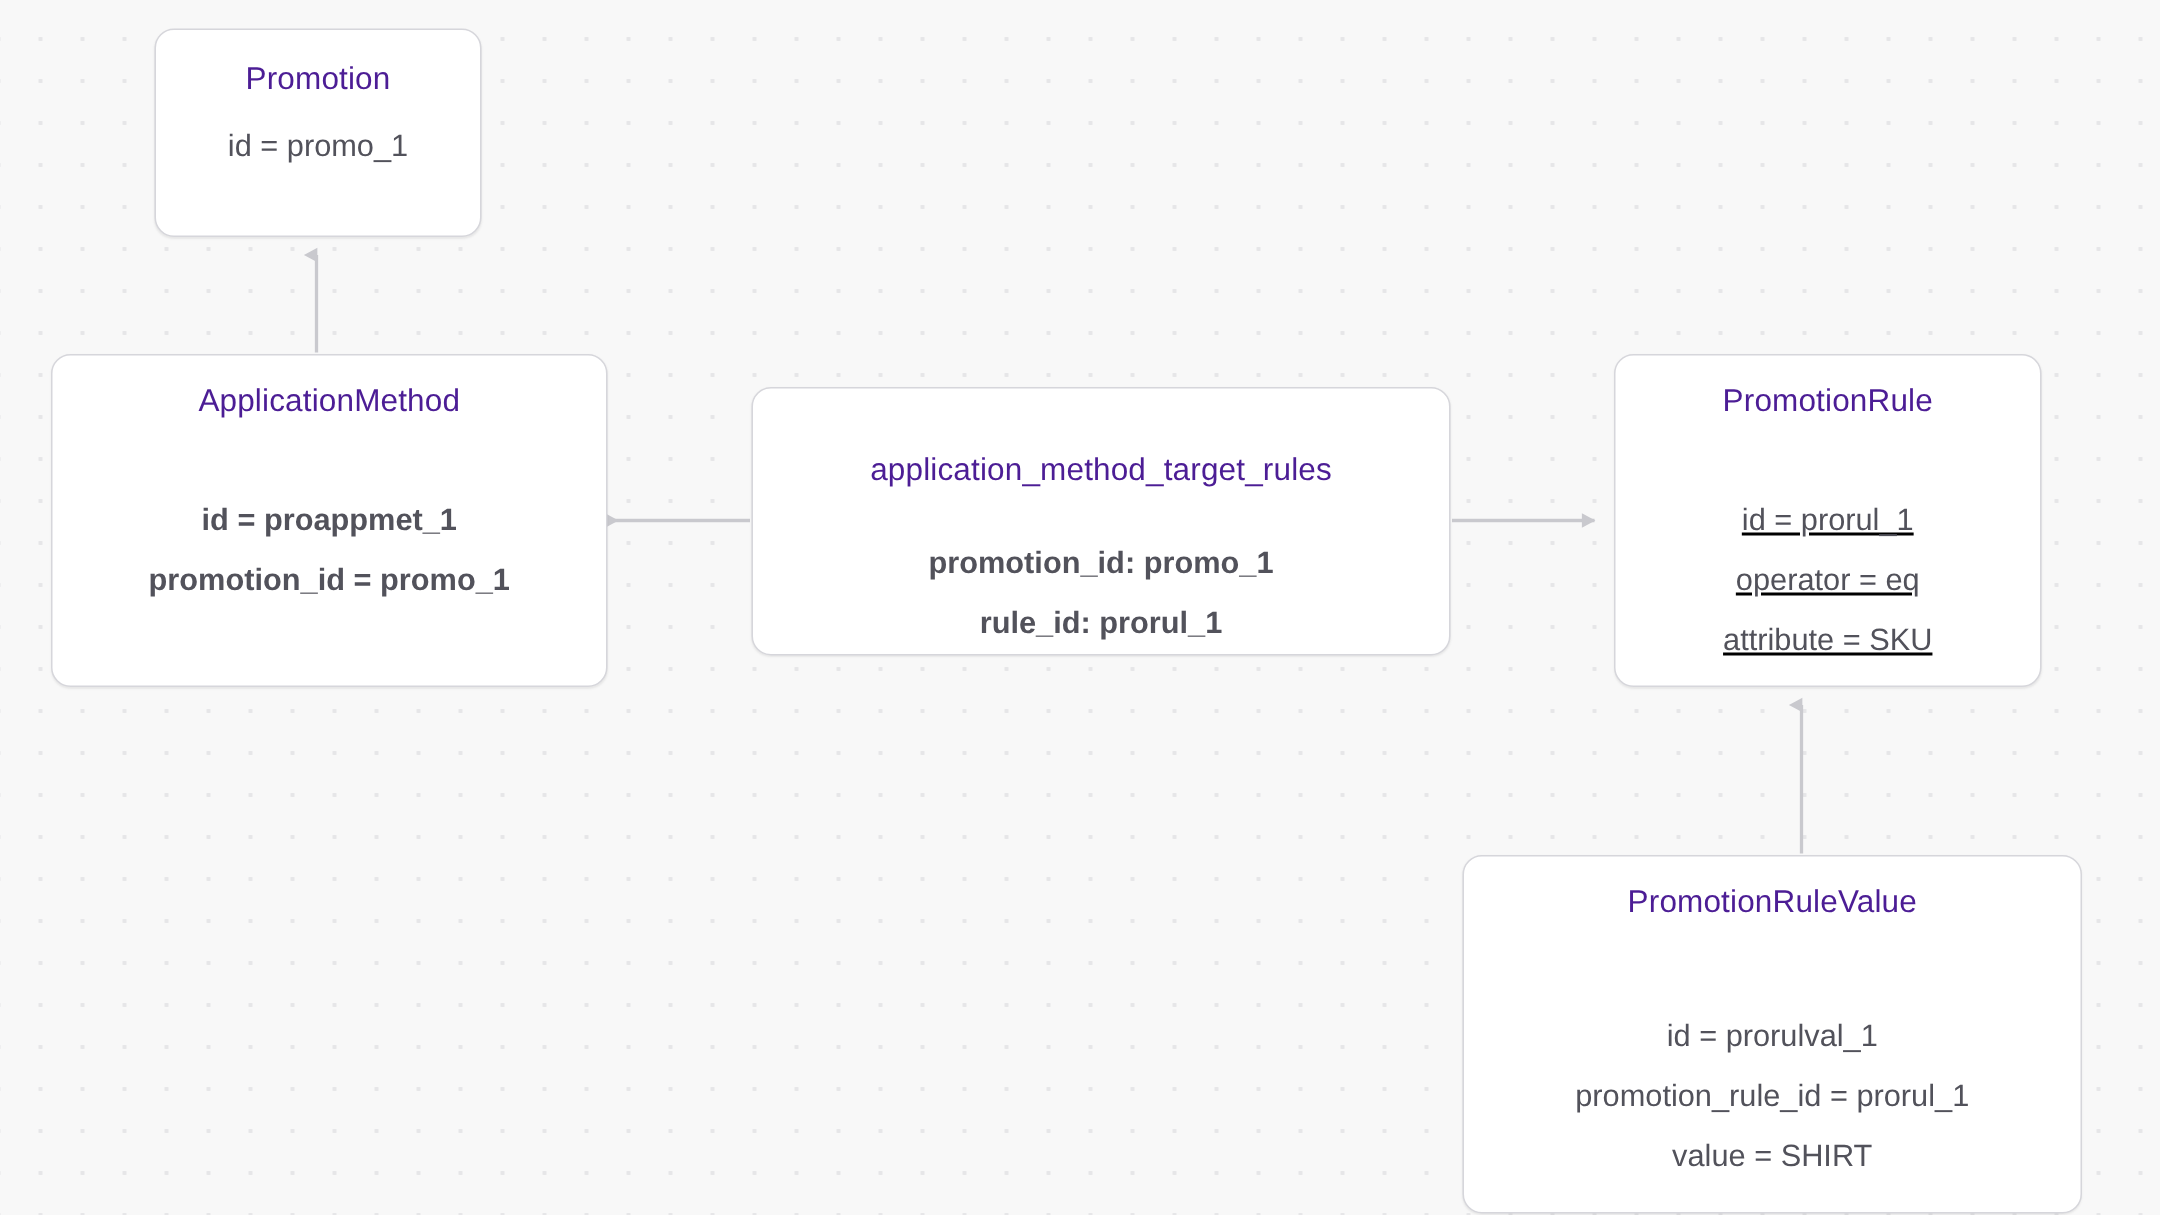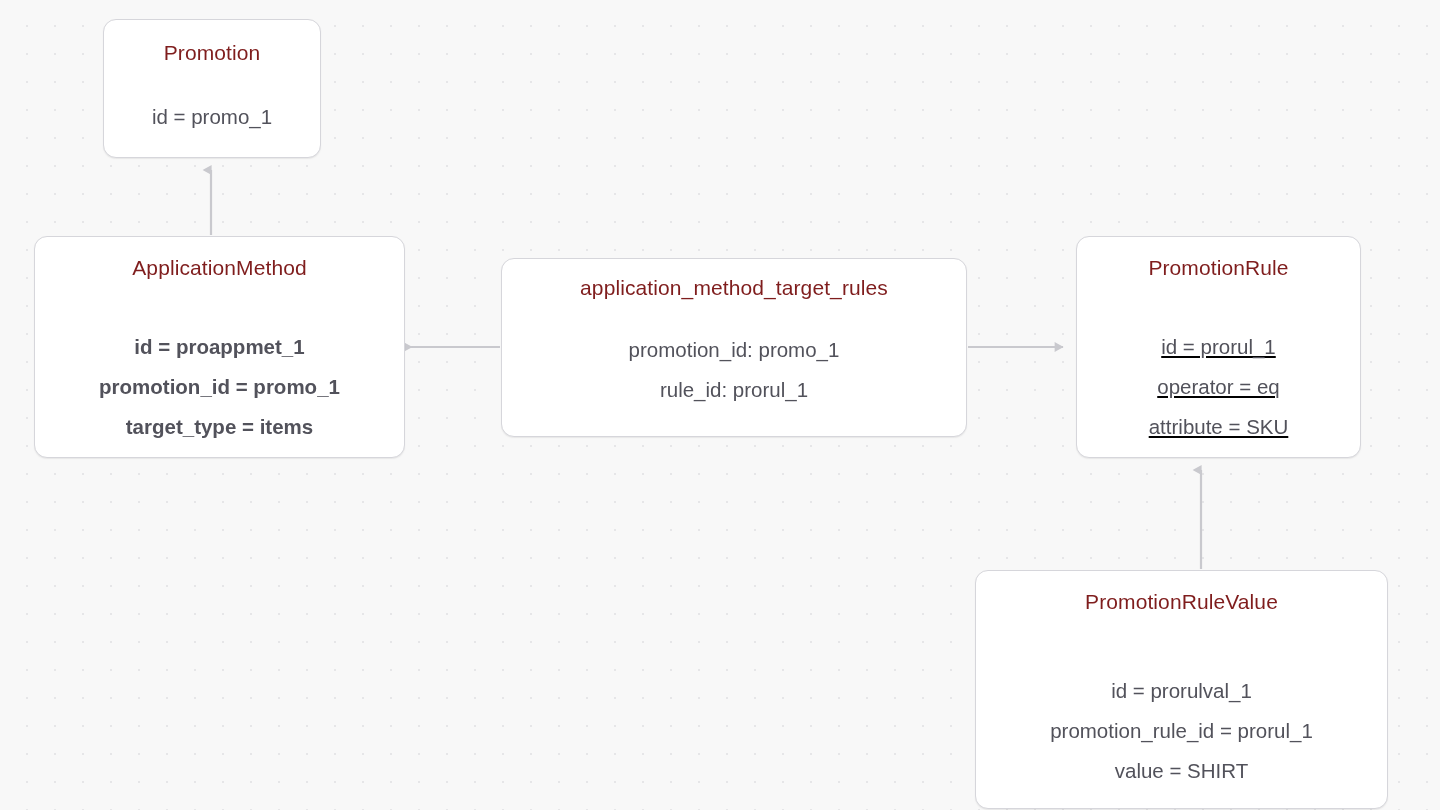--- a/index.html
+++ b/index.html
@@ -37,21 +37,21 @@
     border: 1.5px solid #d6d6db;
     border-radius: 13px;
     box-shadow: 0 1px 2px rgba(16,16,20,0.045), 0 1px 1px rgba(16,16,20,0.03);
     display: flex;
     flex-direction: column;
     align-items: center;
   }
   .node-title {
     font-size: 21px;
     line-height: 26px;
-    color: #7f1d1d;
+    color: #4c1d95;
     letter-spacing: 0.1px;
     text-align: center;
     white-space: nowrap;
   }
   .node-attrs {
     display: flex;
     flex-direction: column;
     align-items: center;
     width: 100%;
   }
@@ -61,33 +61,34 @@
     color: #52525b;
     text-align: center;
     white-space: nowrap;
   }
 
   
   #node-promotion {
     left: 103px; top: 19px; width: 218px; height: 139px;
     padding-top: 20px;
   }
-  #node-promotion .node-attrs { margin-top: 31px; }
+  #node-promotion .node-attrs { margin-top: 12px; }
 
   #node-application-method {
     left: 34px; top: 236px; width: 371px; height: 222px;
     padding-top: 18px;
   }
   #node-application-method .node-attrs { margin-top: 46px; font-weight: bold; }
 
   #node-junction {
     left: 501px; top: 258px; width: 466px; height: 179px;
     padding-top: 16px;
+    justify-content: flex-end;
   }
-  #node-junction .node-attrs { margin-top: 29px; }
+  #node-junction .node-attrs { margin-top: 29px; font-weight: bold; }
 
   #node-promotion-rule {
     left: 1076px; top: 236px; width: 285px; height: 222px;
     padding-top: 18px;
   }
   #node-promotion-rule .node-attrs { margin-top: 46px; text-decoration: underline; }
 
   #node-promotion-rule-value {
     left: 975px; top: 570px; width: 413px; height: 239px;
     padding-top: 18px;
@@ -126,21 +127,20 @@
     <div class="node-attrs">
       <div class="node-attr">id = promo_1</div>
     </div>
   </div>
 
   <div class="node" id="node-application-method">
     <div class="node-title">ApplicationMethod</div>
     <div class="node-attrs">
       <div class="node-attr">id = proappmet_1</div>
       <div class="node-attr">promotion_id = promo_1</div>
-      <div class="node-attr">target_type = items</div>
     </div>
   </div>
 
   <div class="node" id="node-junction">
     <div class="node-title">application_method_target_rules</div>
     <div class="node-attrs">
       <div class="node-attr">promotion_id: promo_1</div>
       <div class="node-attr">rule_id: prorul_1</div>
     </div>
   </div>

